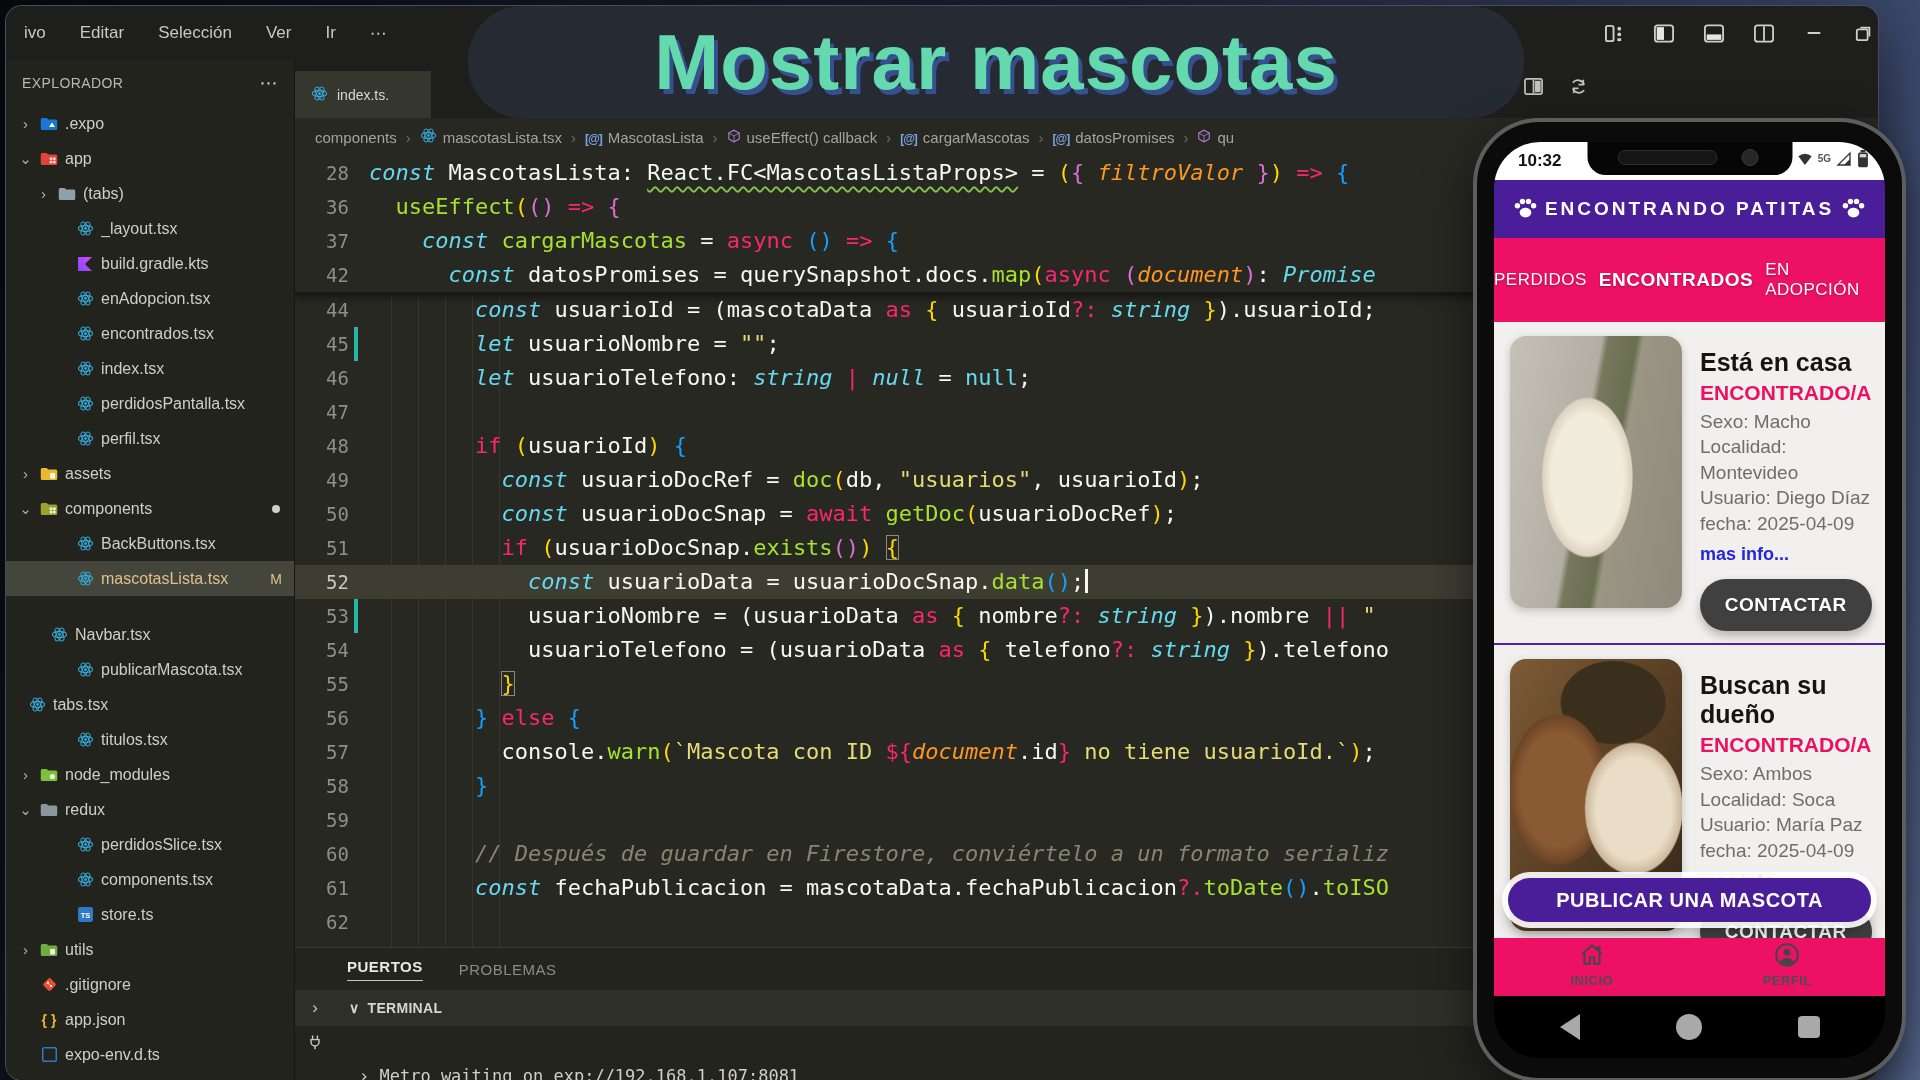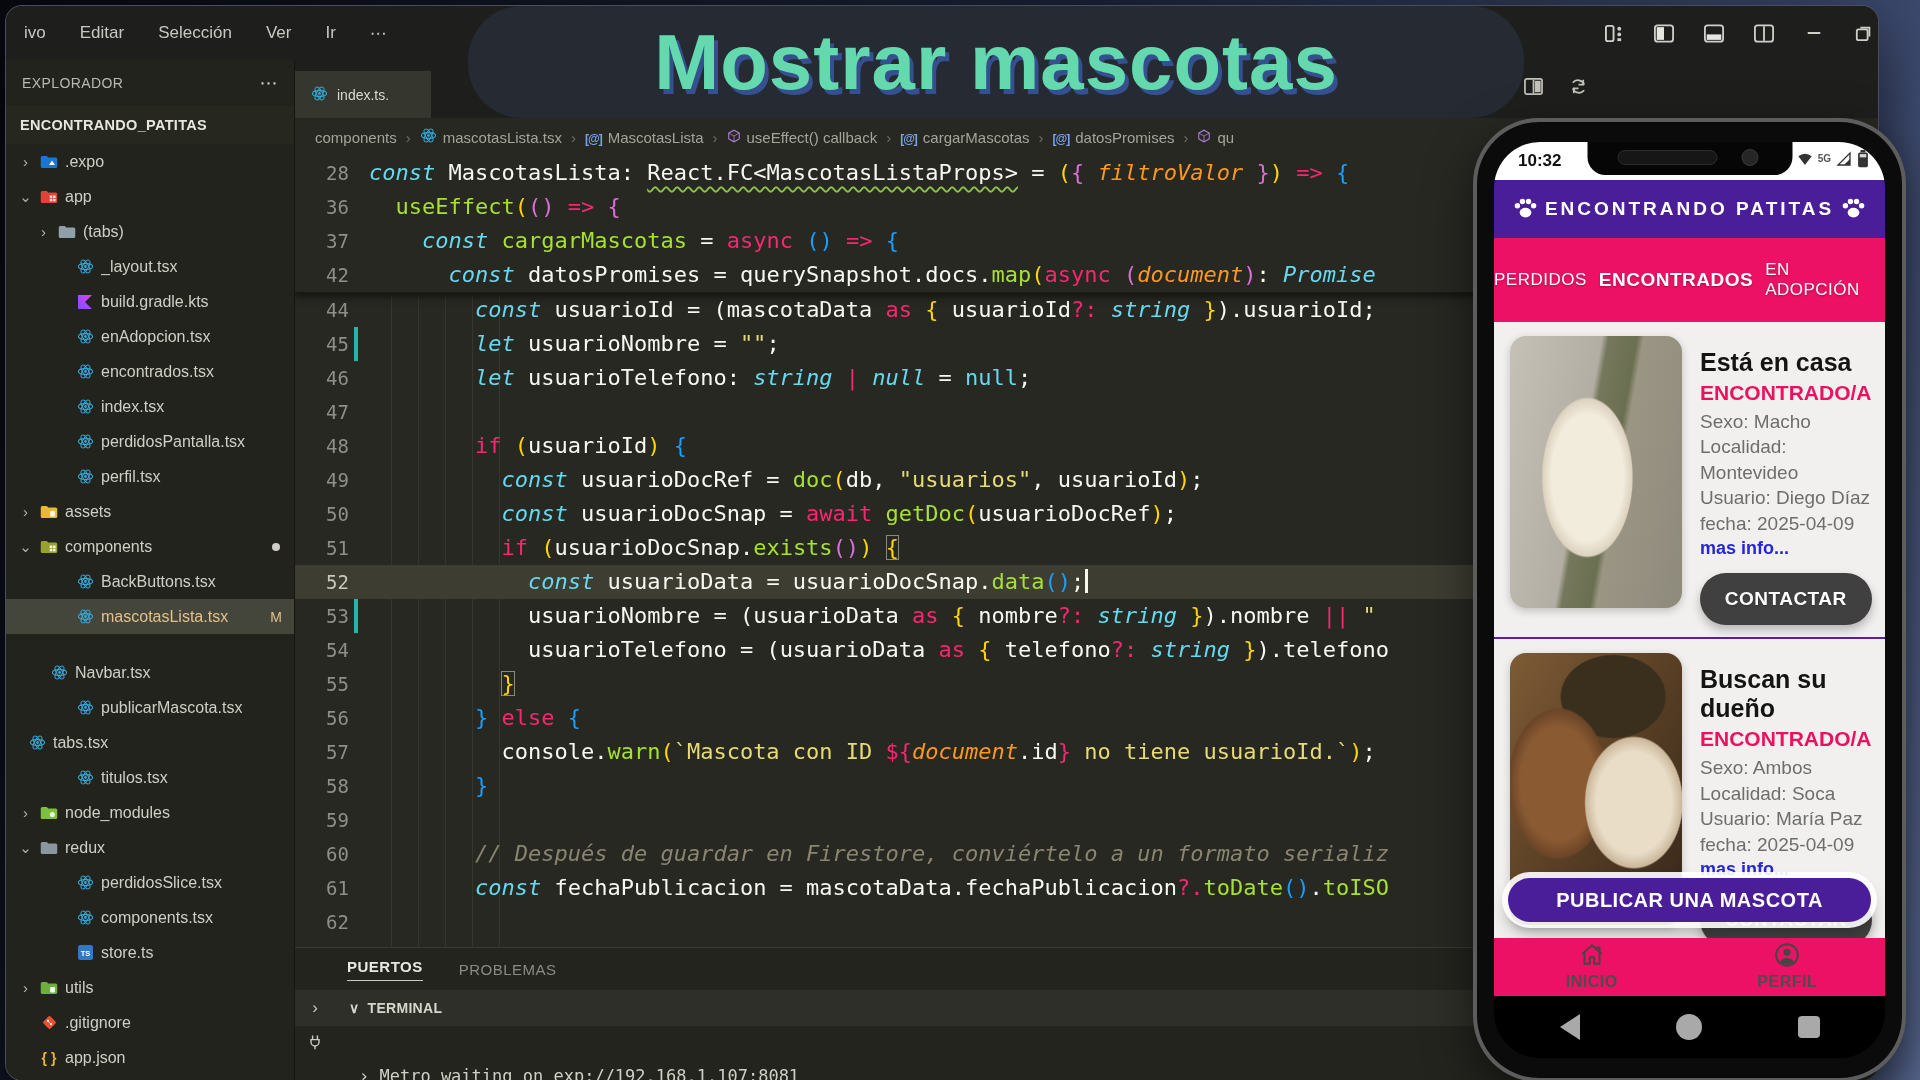--- a/index.html
+++ b/index.html
@@ -105,31 +105,31 @@
       linear-gradient(100deg,#c6c1b6 0%,#b3aea3 42%,#75785c 45%,#6b6f51 58%,#9b9584 61%,#8e8a7c 100%);}
   .photo-dog2{background:
       radial-gradient(ellipse 40% 34% at 72% 55%,#e9ddc7 0 55%,#cbb89c 70%,transparent 72%),
       radial-gradient(ellipse 42% 40% at 28% 48%,#8a5a33 0 52%,#6b4527 68%,transparent 70%),
       radial-gradient(ellipse 50% 25% at 60% 16%,#3a2e1d 0 60%,transparent 62%),
       linear-gradient(120deg,#7d5b36 0%,#5d4226 45%,#35271a 100%);}
   .cinfo{flex:1;padding-left:18px;display:flex;flex-direction:column;}
   .ctitle{font-size:25px;font-weight:800;color:#141414;margin-top:12px;}
   .cstatus{font-size:21px;font-weight:800;color:#ea1260;margin-top:4px;}
   .cdet{font-size:19px;color:#6e6e6e;line-height:1.34;margin-top:4px;}
-  .clink{font-size:18px;font-weight:700;color:#2626d9;margin-top:2px;}
+  .clink{font-size:18px;font-weight:700;color:#2626d9;margin-top:8px;}
   .cbtn{margin-top:14px;height:52px;border-radius:26px;background:#404040;color:#fff;font-weight:800;font-size:19px;
         display:flex;align-items:center;justify-content:center;letter-spacing:.5px;
         box-shadow:0 5px 10px rgba(0,0,0,.25);text-shadow:0 1px 2px rgba(0,0,0,.25);}
   .divider{height:2px;background:#5a1fa0;margin:4px 0 0 0;}
   .publish{position:absolute;left:14px;right:14px;bottom:16px;height:44px;border-radius:32px;background:#4a1d99;
            color:#fff;font-weight:800;font-size:20px;display:flex;align-items:center;justify-content:center;letter-spacing:.5px;
            box-shadow:0 0 0 6px rgba(255,255,255,.9),0 10px 18px rgba(0,0,0,.3);}
   .bottomnav{height:54px;flex:none;background:#ec1164;display:flex;align-items:flex-start;justify-content:space-around;padding-top:4px;}
   .navitem{display:flex;flex-direction:column;align-items:center;color:#454545;width:120px;}
-  .navitem .nlabel{font-size:16px;margin-top:1px;color:#4d4d4d;font-weight:600;letter-spacing:.5px;text-align:center;}
+  .navitem .nlabel{font-size:13px;margin-top:1px;color:#4d4d4d;font-weight:600;letter-spacing:.5px;text-align:center;}
   .androidbar{height:62px;flex:none;background:#000;display:flex;align-items:center;justify-content:center;gap:96px;}
   .a-back{width:0;height:0;border-top:13px solid transparent;border-bottom:13px solid transparent;border-right:20px solid #a9a9a9;}
   .a-home{width:26px;height:26px;border-radius:50%;background:#a9a9a9;}
   .a-rec{width:22px;height:22px;border-radius:4px;background:#a9a9a9;}
 </style>
 </head>
 <body>
 
 <div class="win">
   <div class="titlebar">
@@ -181,23 +181,20 @@
         </span>
       </div>
   </div>
 
   <div class="main">
     <div class="sidebar">
       <div class="exp-head">
         <span>EXPLORADOR</span>
         <span class="more">⋯</span>
       </div>
-      <div class="proj-row">
-        <span>ENCONTRANDO_PATITAS</span>
-      </div>
       <div class="tree" id="tree">
           <div class="trow" style="padding-left: 12px;">
             <span class="chev">›</span>
             <span class="ficon">
               <svg viewBox="0 0 24 20" width="18" height="16">
                 <path d="M1 4q0-2 2-2h6l2 2h10q2 0 2 2v10q0 2-2 2H3q-2 0-2-2z" fill="#1976d2"></path>
                 <path d="M12 14l4-6 4 6z" fill="#fff"></path>
               </svg>
             </span>
             <span class="flabel">.expo</span>

